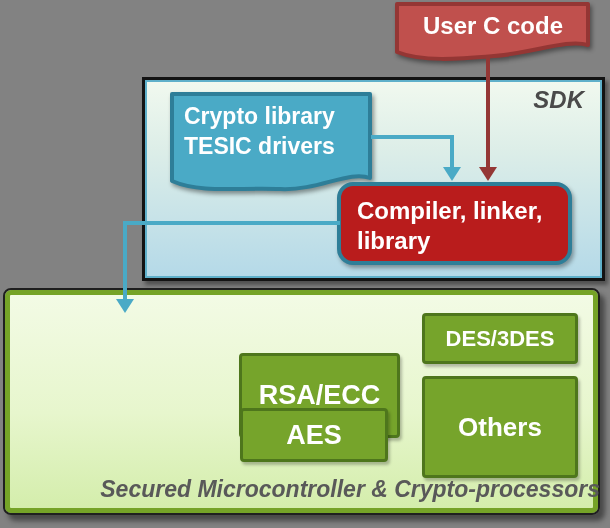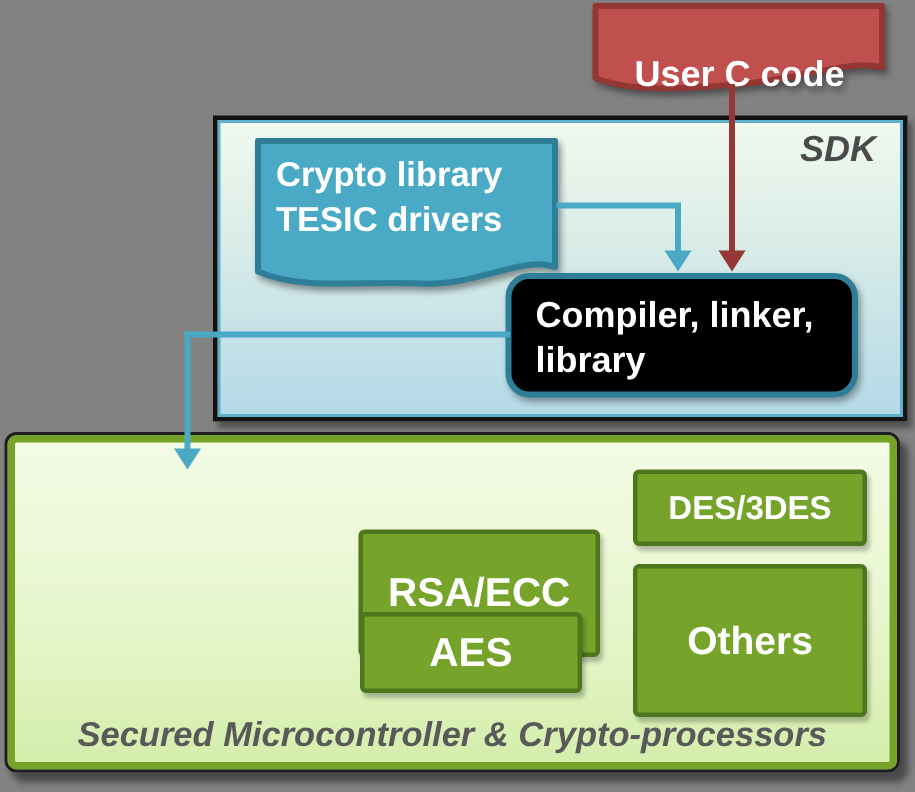--- a/index.html
+++ b/index.html
@@ -22,29 +22,29 @@
     font-size:24px;font-weight:bold;font-style:italic;color:#4a4a4a;
   }
 
   
   .doc-shape{position:absolute;filter:drop-shadow(2px 3px 2px rgba(0,0,0,0.4));}
   .doc-shape svg{display:block;}
   .doc-text{
     position:absolute;color:#ffffff;font-weight:bold;line-height:1.22;
   }
   .user-doc{left:394px;top:1px;width:198px;height:66px;}
-  .user-doc .doc-text{left:0;right:0;top:10px;text-align:center;font-size:24px;margin-top:24px;}
+  .user-doc .doc-text{left:0;right:0;top:10px;text-align:center;font-size:24px;}
   .crypto-doc{left:168px;top:90px;width:206px;height:110px;}
   .crypto-doc .doc-text{left:16px;top:11px;font-size:23px;line-height:30px;}
 
   
   .compiler-box{
     position:absolute;left:337px;top:182px;width:235px;height:83px;
     box-sizing:border-box;
-    background:#000000;border:4px solid #2e7e98;border-radius:16px;
+    background:#b91c1c;border:4px solid #2e7e98;border-radius:16px;
     box-shadow:2px 3px 4px rgba(0,0,0,0.35);
     color:#fff;font-weight:bold;font-size:24px;line-height:30px;
     padding:10px 0 0 16px;
   }
 
   
   .green-box{
     position:absolute;left:3px;top:288px;width:597px;height:227px;
     box-sizing:border-box;
     background:linear-gradient(180deg,#f3fbe6 0%,#e7f6cd 55%,#d3edaa 100%);
@@ -57,21 +57,21 @@
     box-shadow:2px 3px 3px rgba(0,0,0,0.25);
     color:#fff;font-weight:bold;
     display:flex;align-items:center;justify-content:center;text-align:center;
   }
   .blk-tam16 {left:30px; top:313px;width:183px;height:147px;font-size:25px;line-height:34px;}
   .blk-rsa   {left:239px;top:313px;width:161px;height:85px; font-size:27px;margin-top:40px;}
   .blk-aes   {left:240px;top:408px;width:148px;height:54px; font-size:27px;}
   .blk-des   {left:422px;top:313px;width:156px;height:51px; font-size:22px;}
   .blk-others{left:422px;top:376px;width:156px;height:102px; font-size:26px;}
   .green-caption{
-    position:absolute;left:3px;top:476px;width:597px;text-align:center;
+    position:absolute;left:3px;top:476px;width:597px;text-align:right;
     font-size:23px;font-weight:bold;font-style:italic;color:#595959;
   }
 
   
   .arrows{position:absolute;left:0;top:0;width:610px;height:528px;pointer-events:none;}
 </style>
 </head>
 <body>
 
 <div class="canvas">

